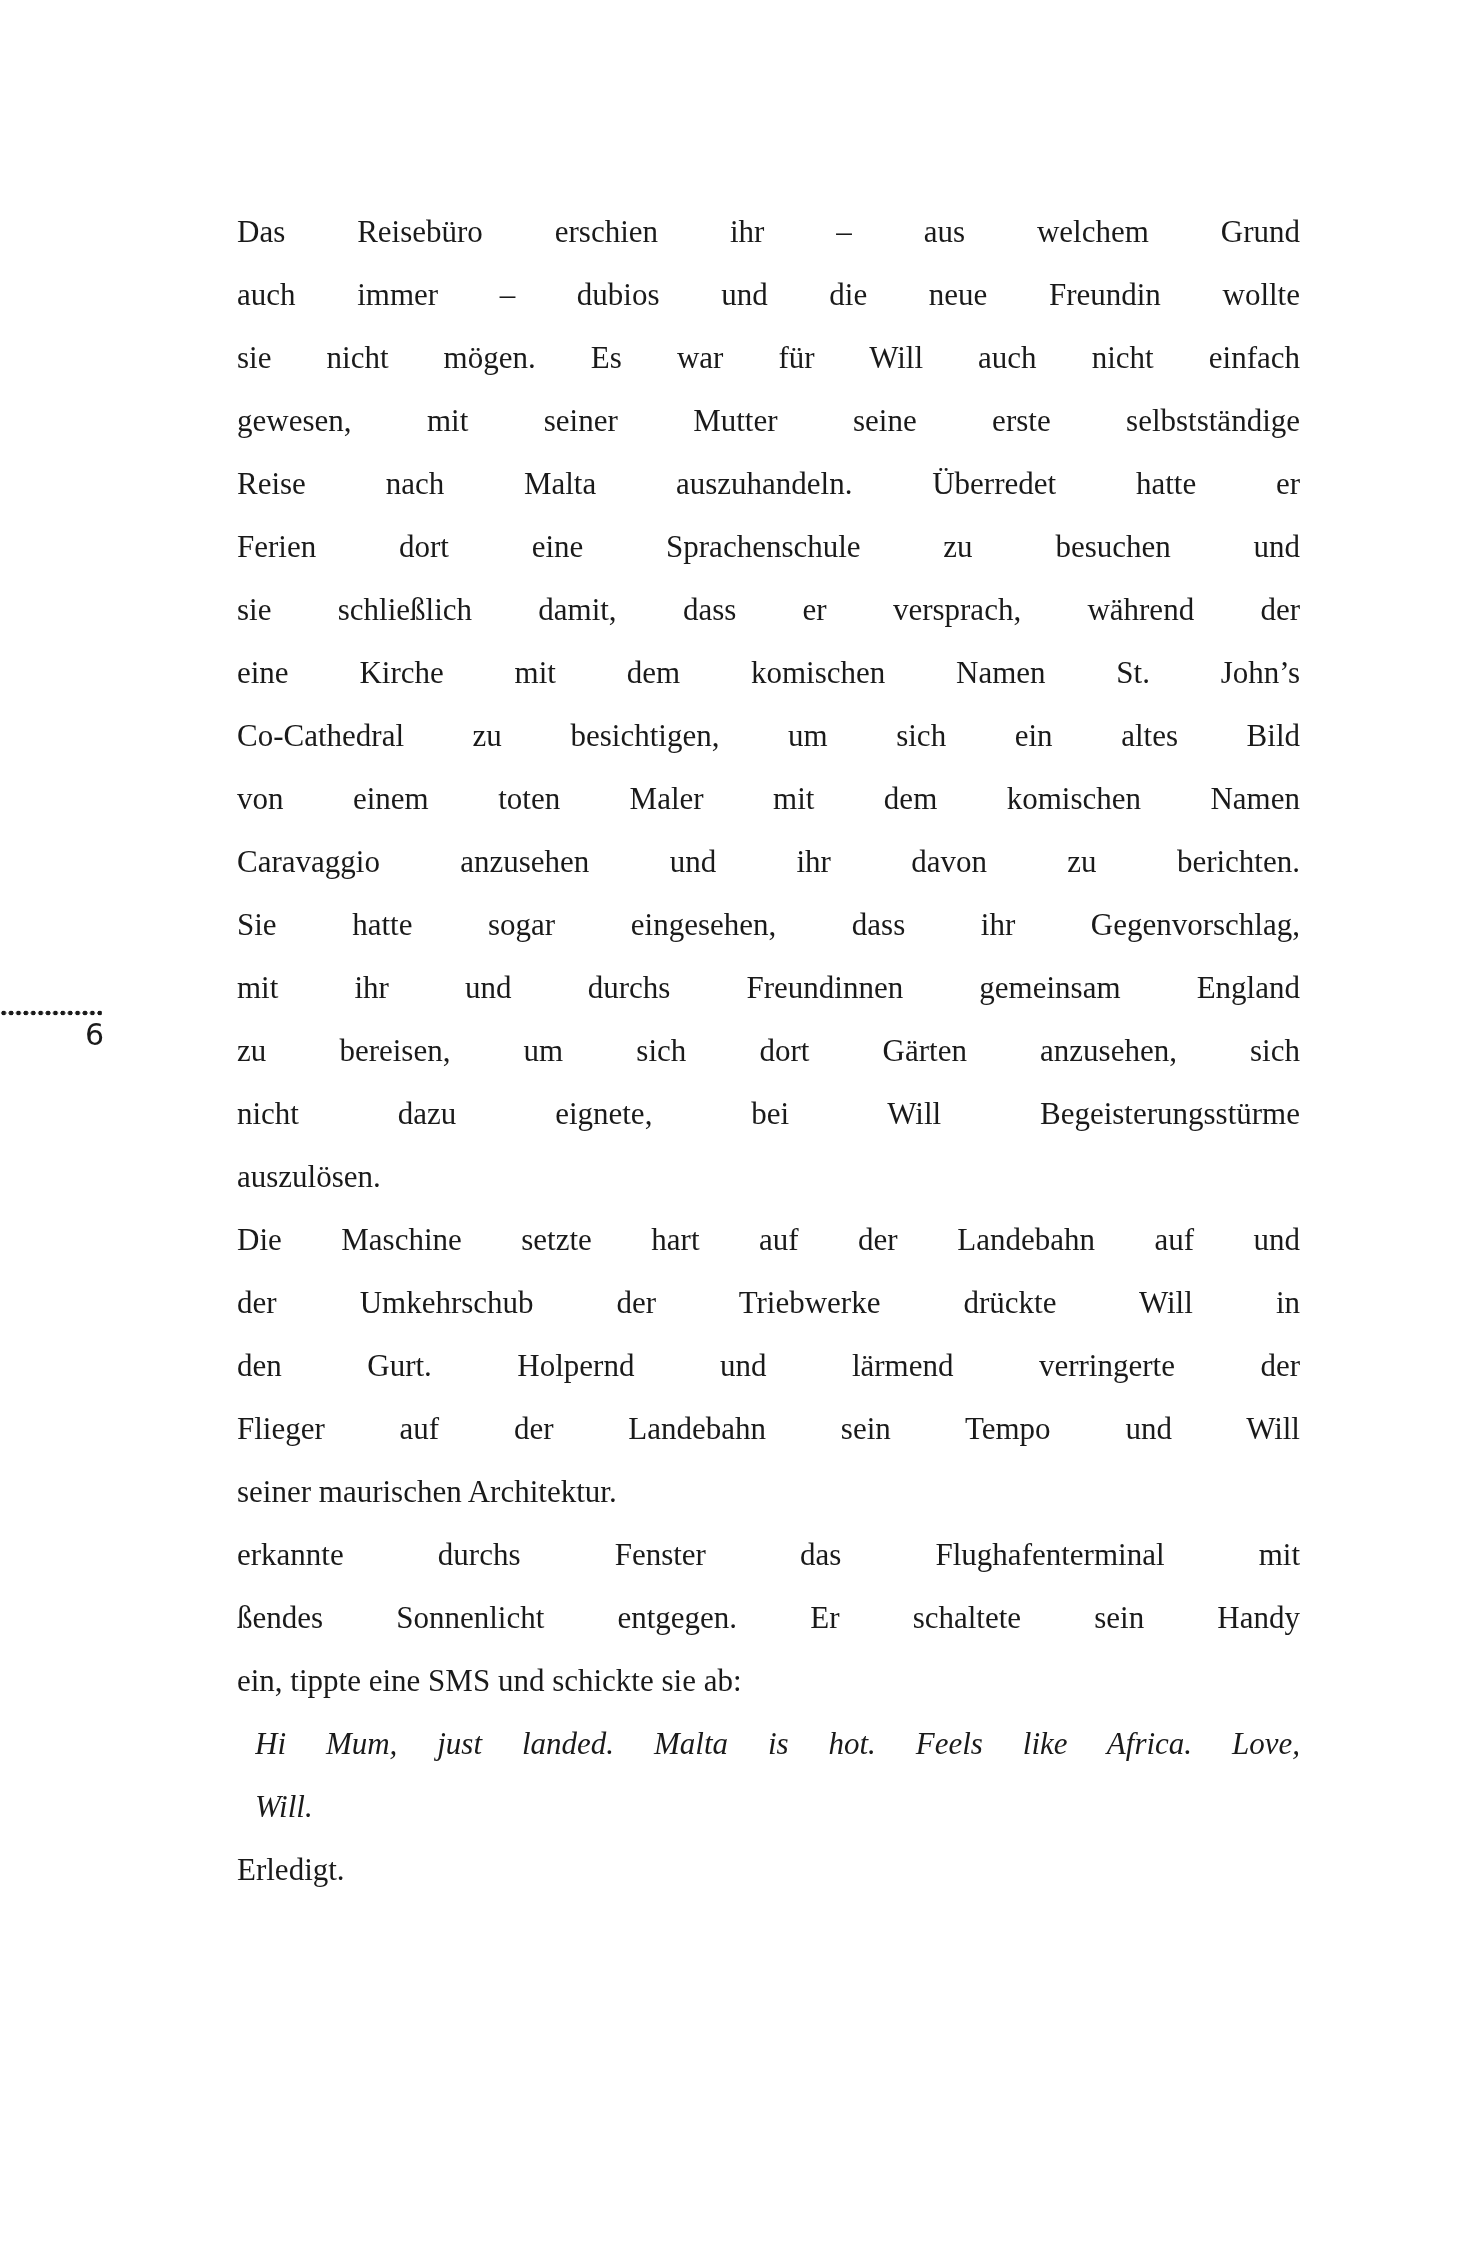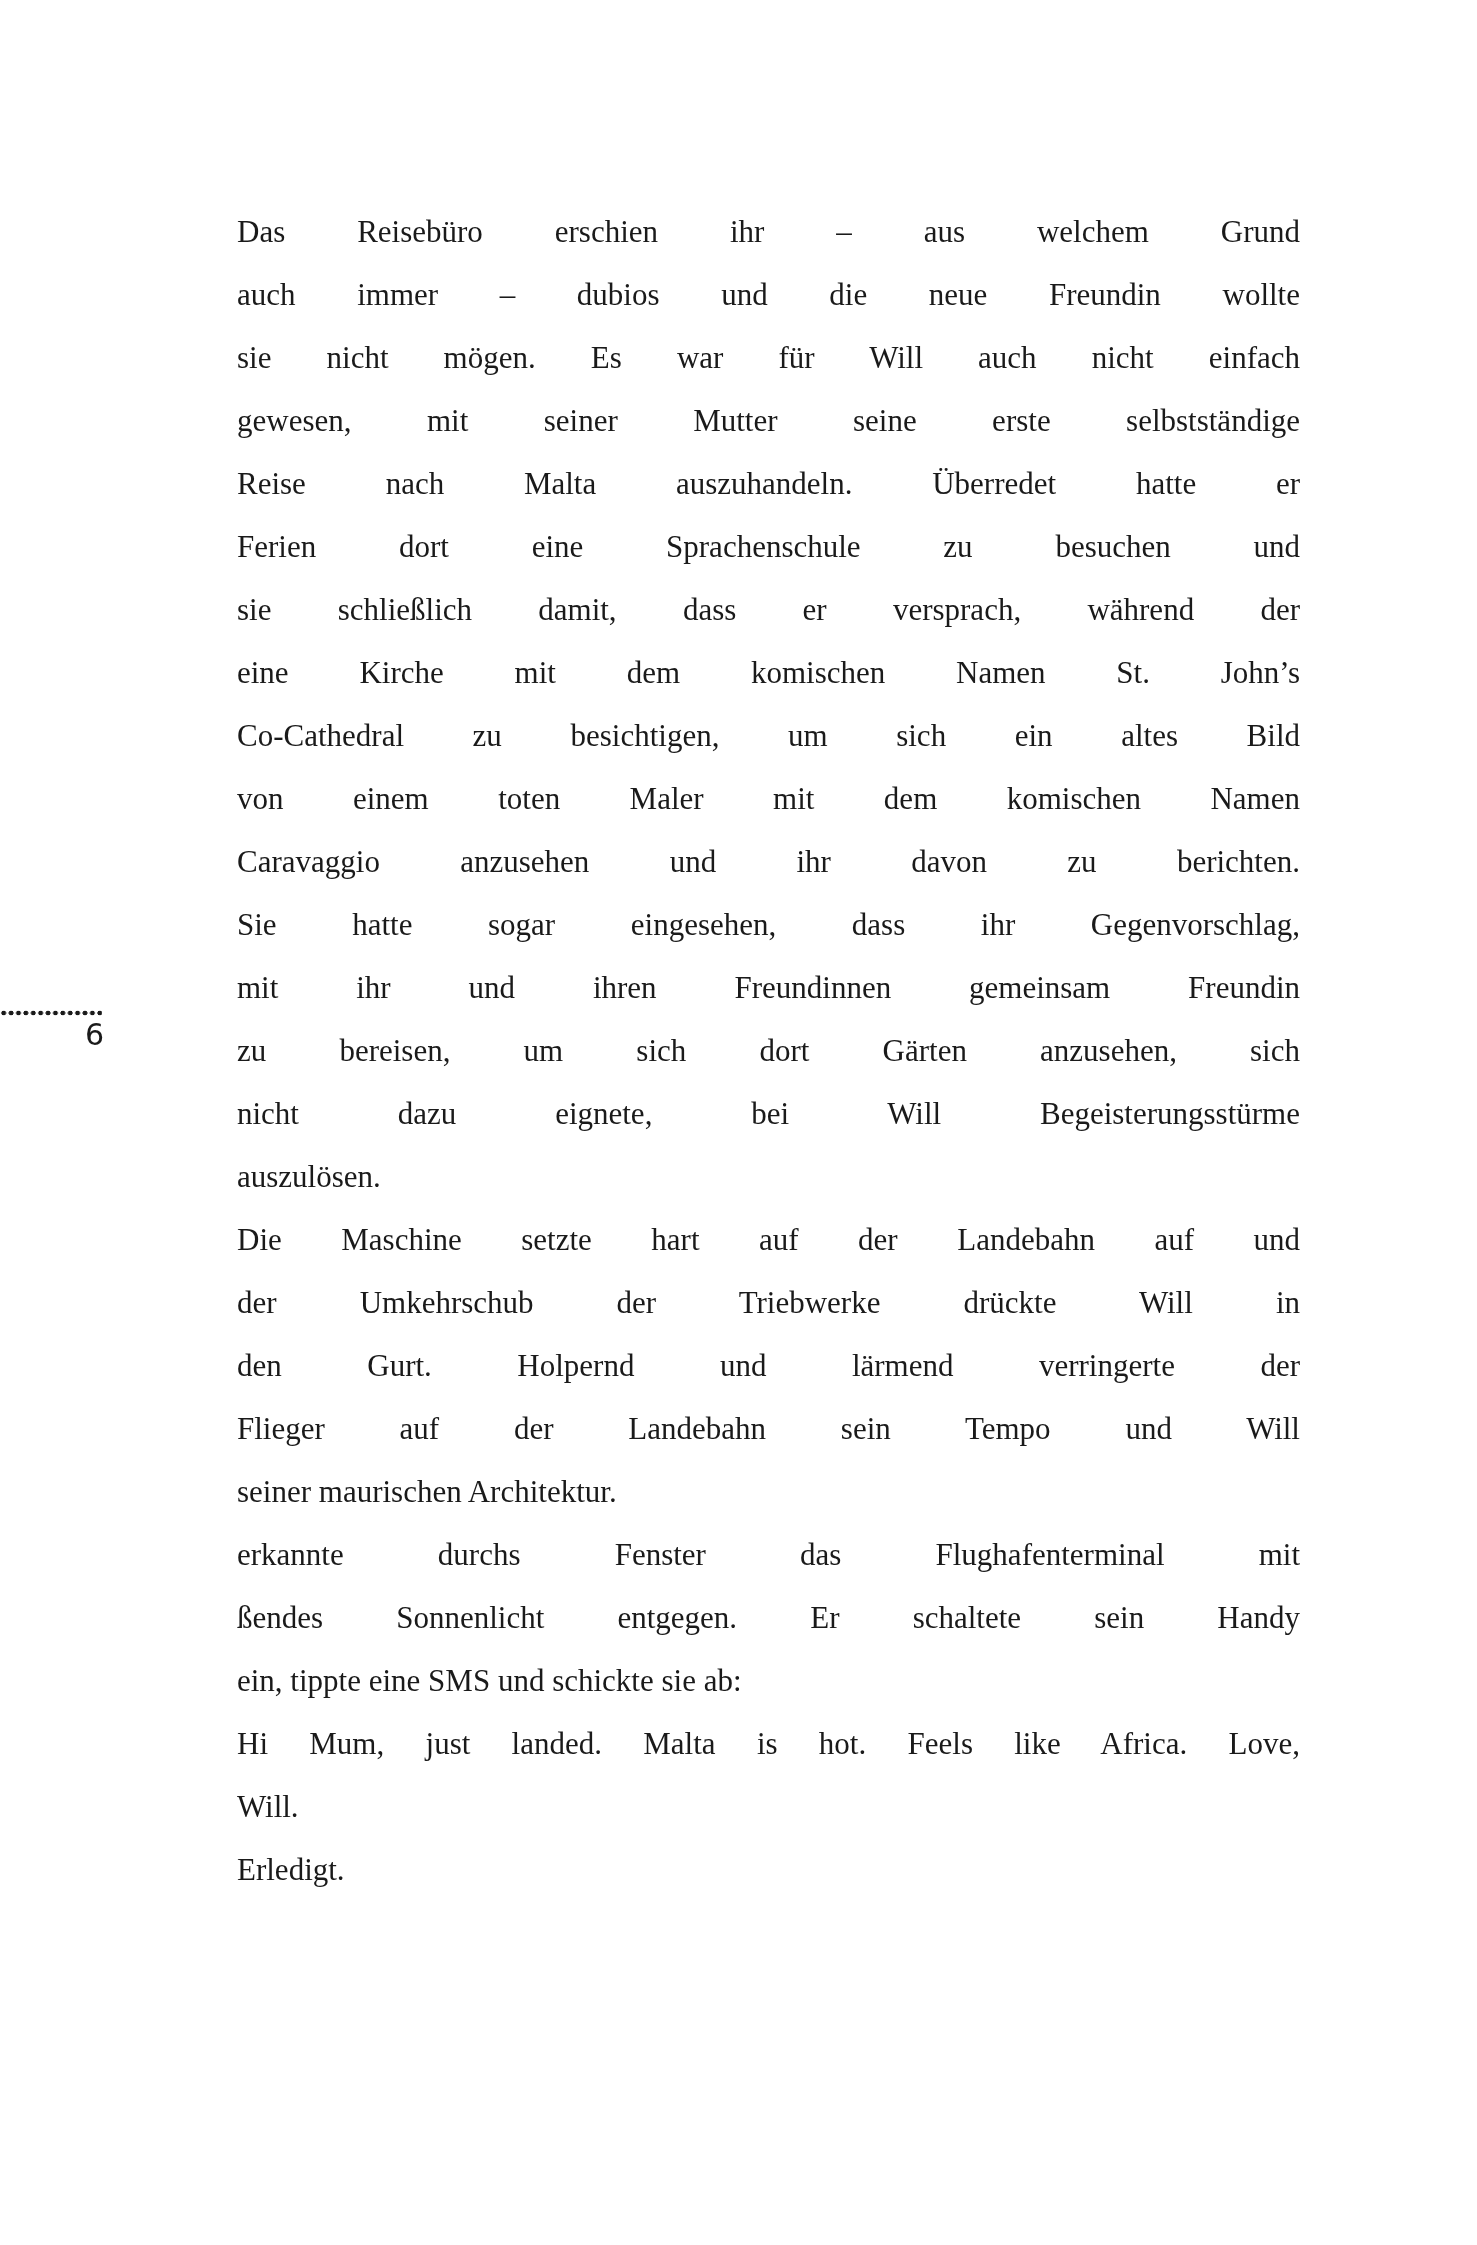--- a/index.html
+++ b/index.html
@@ -38,20 +38,22 @@
       text-align: justify;
       text-align-last: justify;
       white-space: normal;
       overflow: hidden;
     }
     .line.last {
       text-align: center;
       text-align-last: left;
     }
     .line.italic {
+      font-style: italic;
+      margin-left: 18px;
     }
     .margin-marker {
       position: absolute;
       left: 0;
       top: 1010px;
       width: 102px;
       height: 6px;
       background-image: radial-gradient(circle, #1a1a1a 2.2px, transparent 2.6px);
       background-size: 7.4px 6px;
       background-repeat: repeat-x;
@@ -83,21 +85,21 @@
     <span class="line">sie nicht mögen. Es war für Will auch nicht einfach</span>
     <span class="line">gewesen, mit seiner Mutter seine erste selbstständige</span>
     <span class="line">Reise nach Malta auszuhandeln. Überredet hatte er</span>
     <span class="line">Ferien dort eine Sprachenschule zu besuchen und</span>
     <span class="line">sie schließlich damit, dass er versprach, während der</span>
     <span class="line">eine Kirche mit dem komischen Namen St. John’s</span>
     <span class="line">Co-Cathedral zu besichtigen, um sich ein altes Bild</span>
     <span class="line">von einem toten Maler mit dem komischen Namen</span>
     <span class="line">Caravaggio anzusehen und ihr davon zu berichten.</span>
     <span class="line">Sie hatte sogar eingesehen, dass ihr Gegenvorschlag,</span>
-    <span class="line">mit ihr und ihren Freundinnen gemeinsam Freundin</span>
+    <span class="line">mit ihr und durchs Freundinnen gemeinsam England</span>
     <span class="line">zu bereisen, um sich dort Gärten anzusehen, sich</span>
     <span class="line">nicht dazu eignete, bei Will Begeisterungsstürme</span>
     <span class="line last">auszulösen.</span>
     <span class="line">Die Maschine setzte hart auf der Landebahn auf und</span>
     <span class="line">der Umkehrschub der Triebwerke drückte Will in</span>
     <span class="line">den Gurt. Holpernd und lärmend verringerte der</span>
     <span class="line">Flieger auf der Landebahn sein Tempo und Will</span>
     <span class="line last">seiner maurischen Architektur.</span>
     <span class="line">erkannte durchs Fenster das Flughafenterminal mit</span>
     <span class="line">ßendes Sonnenlicht entgegen. Er schaltete sein Handy</span>

